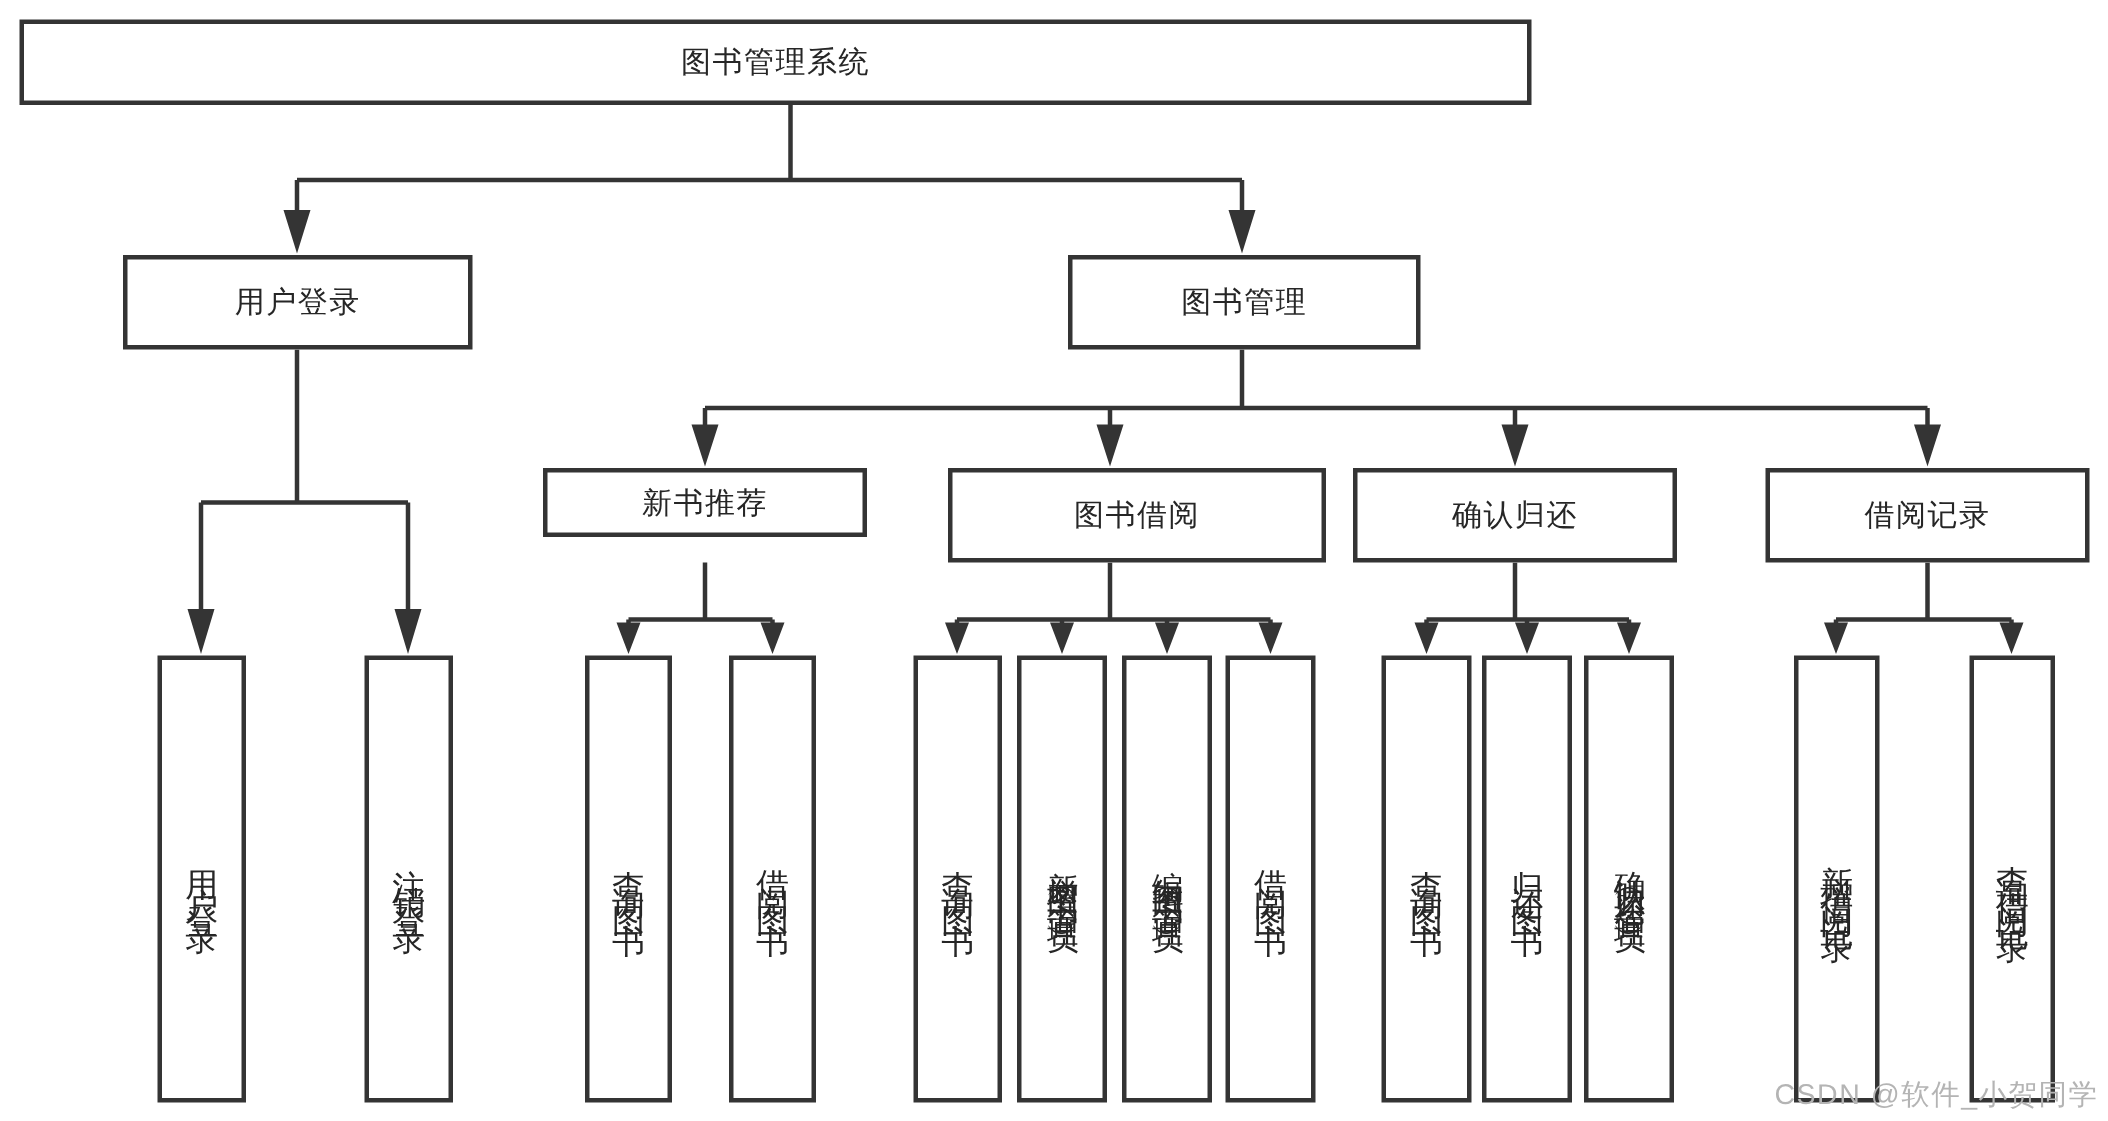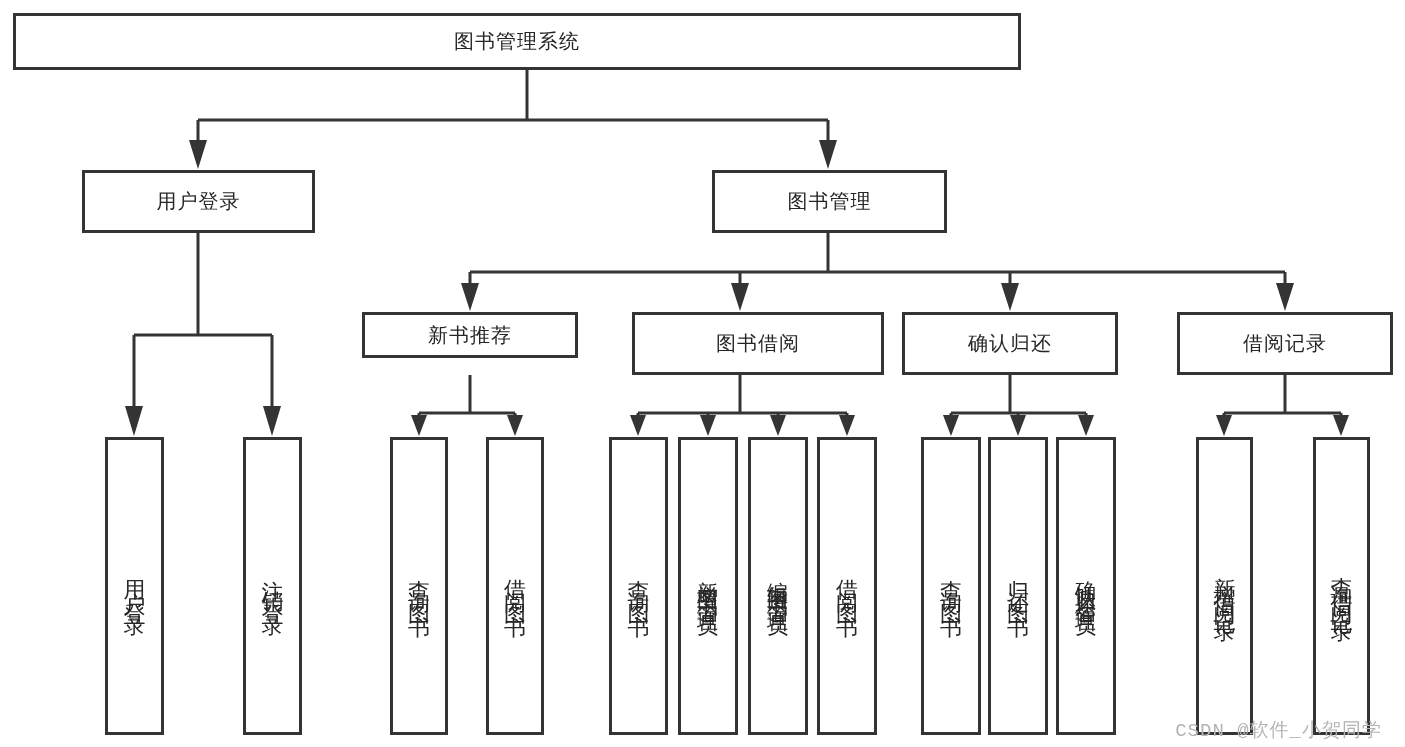--- a/index.html
+++ b/index.html
@@ -18,22 +18,22 @@
   .h-label{font-size:20px;letter-spacing:1px;white-space:nowrap;}
   .root-box{font-size:20px;}
   .leaf span{
     writing-mode:vertical-rl;text-orientation:mixed;
     font-size:22px;line-height:1;white-space:nowrap;
   }
   .gap-l span{letter-spacing:12px;}
   .gap-m span{letter-spacing:9px;}
   .gap-s span{letter-spacing:5px;font-size:21px;}
   .watermark{
-    position:absolute;right:23px;bottom:4px;z-index:5;
-    font-size:19px;color:#b4b4b4;letter-spacing:1px;white-space:nowrap;font-family:Liberation Mono, monospace;
+    position:absolute;right:6px;bottom:4px;z-index:5;
+    font-size:19px;color:#b4b4b4;letter-spacing:1px;white-space:nowrap;
   }
 </style>
 </head>
 <body>
 
 <div class="stage">
 
   <svg class="wires" width="1405" height="747" viewBox="0 0 1405 747">
 
     <path fill="none" stroke="#343434" stroke-width="3" d="

